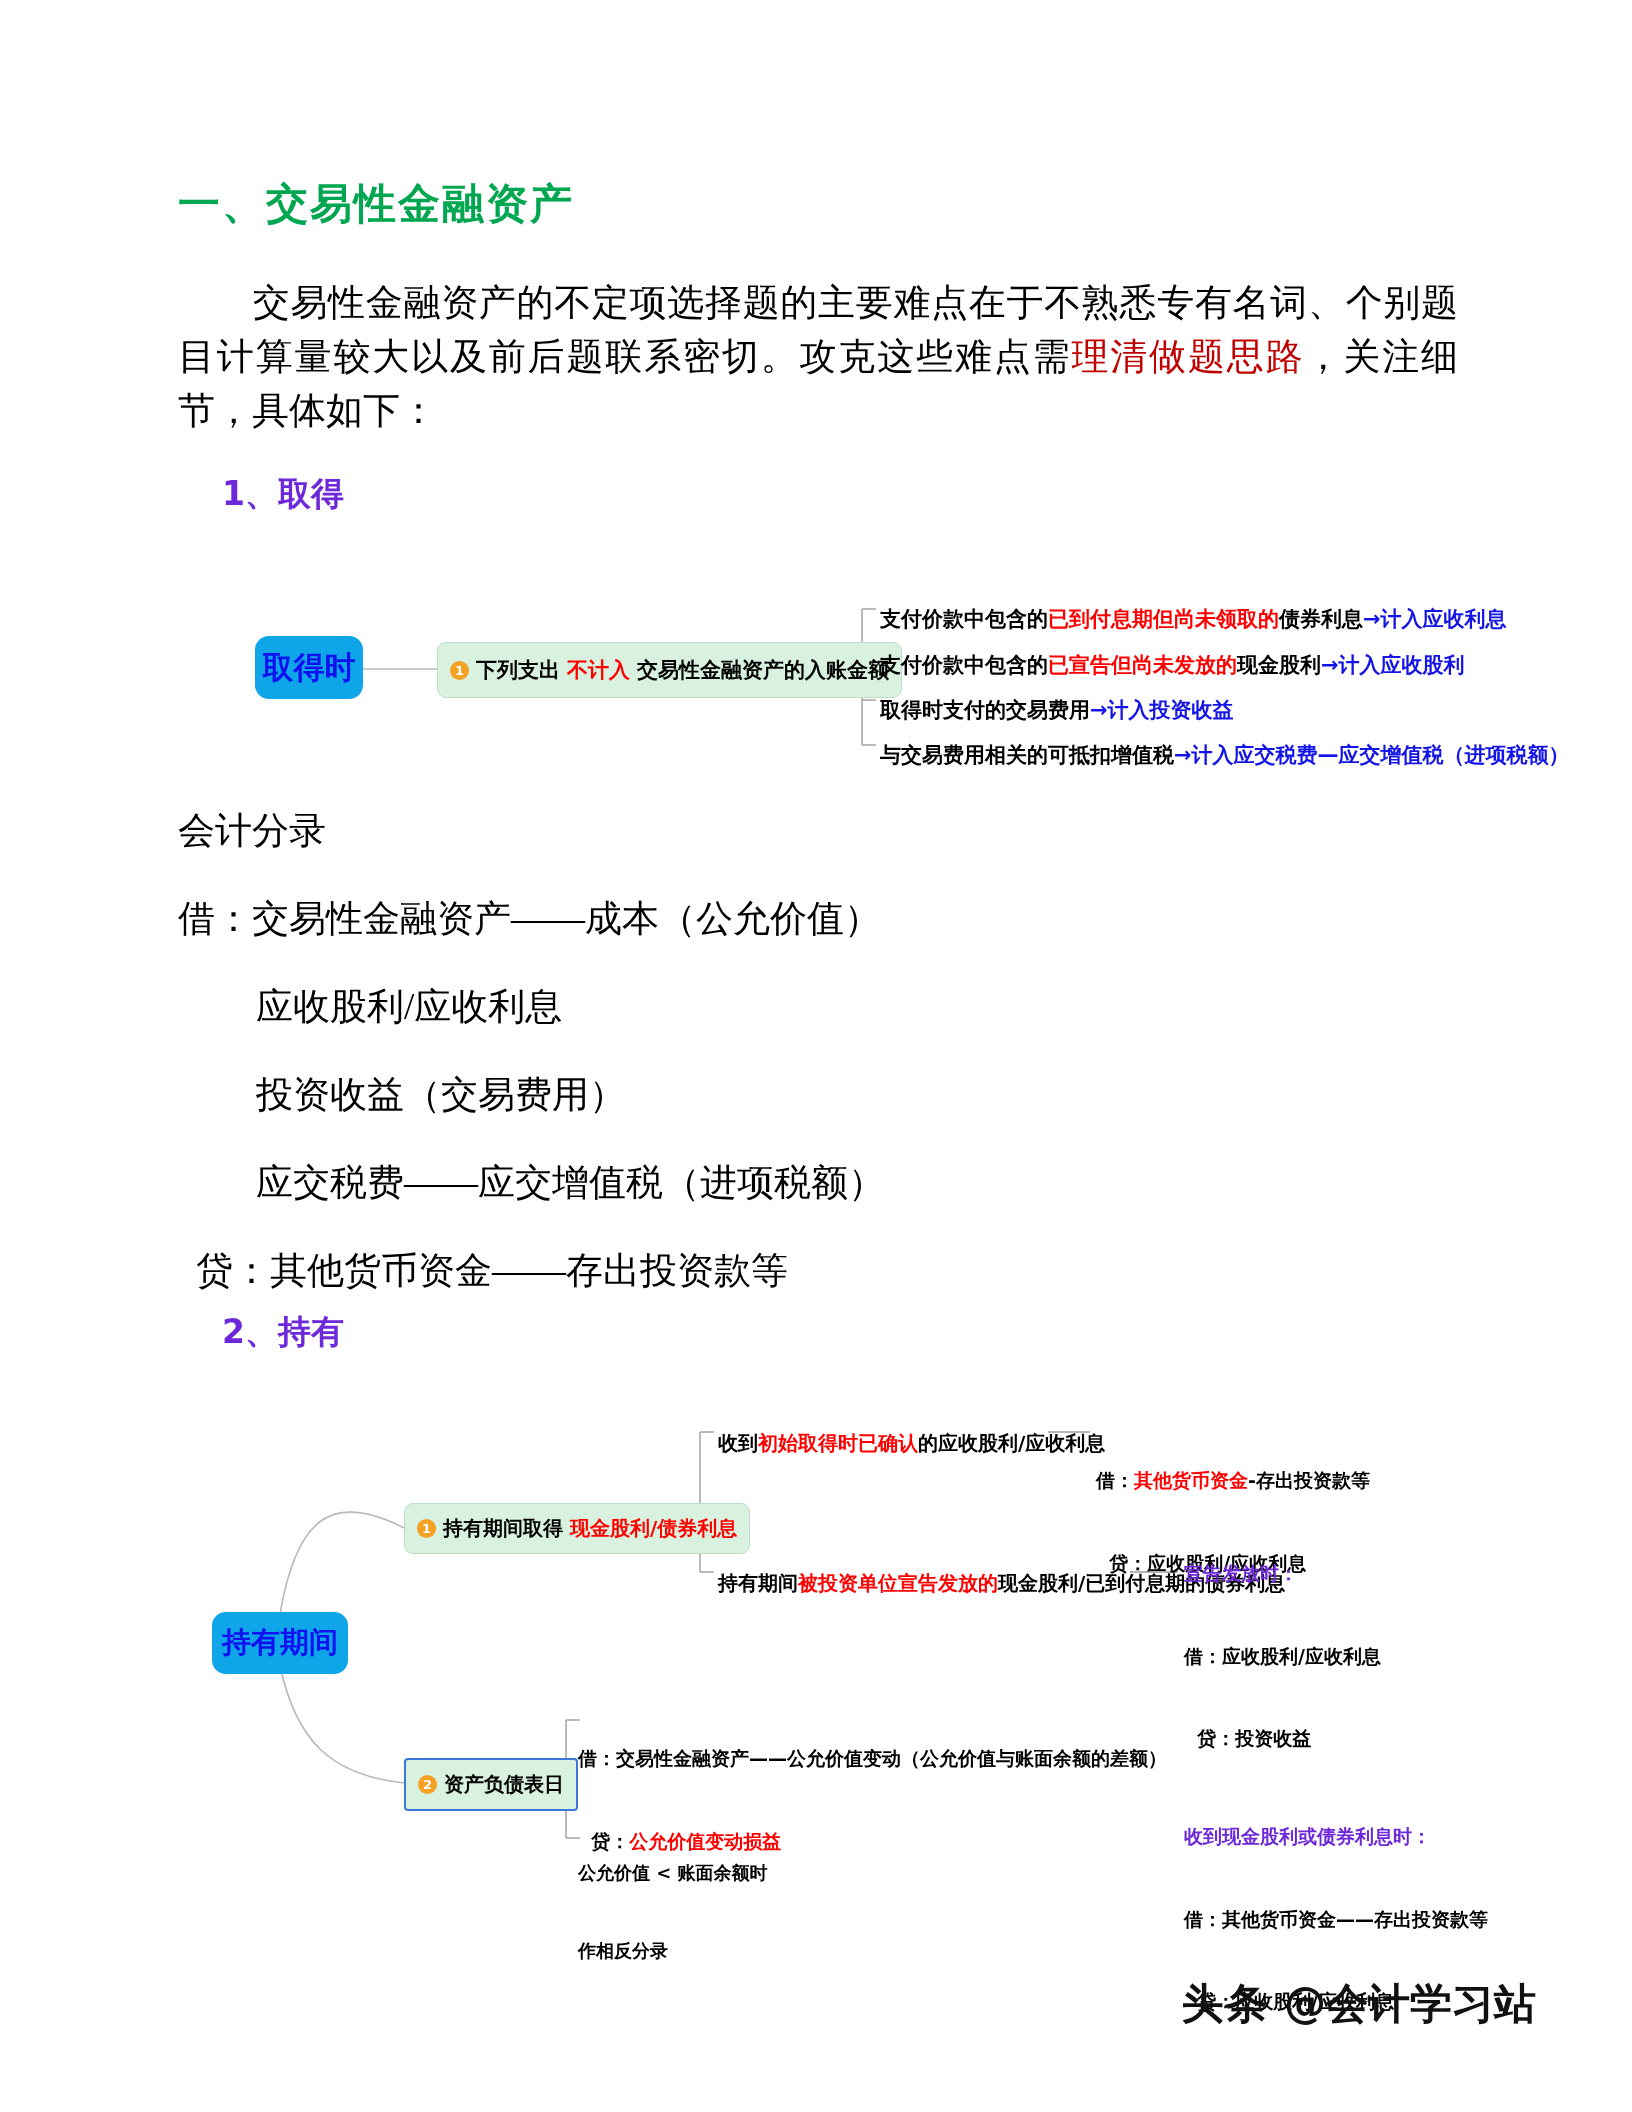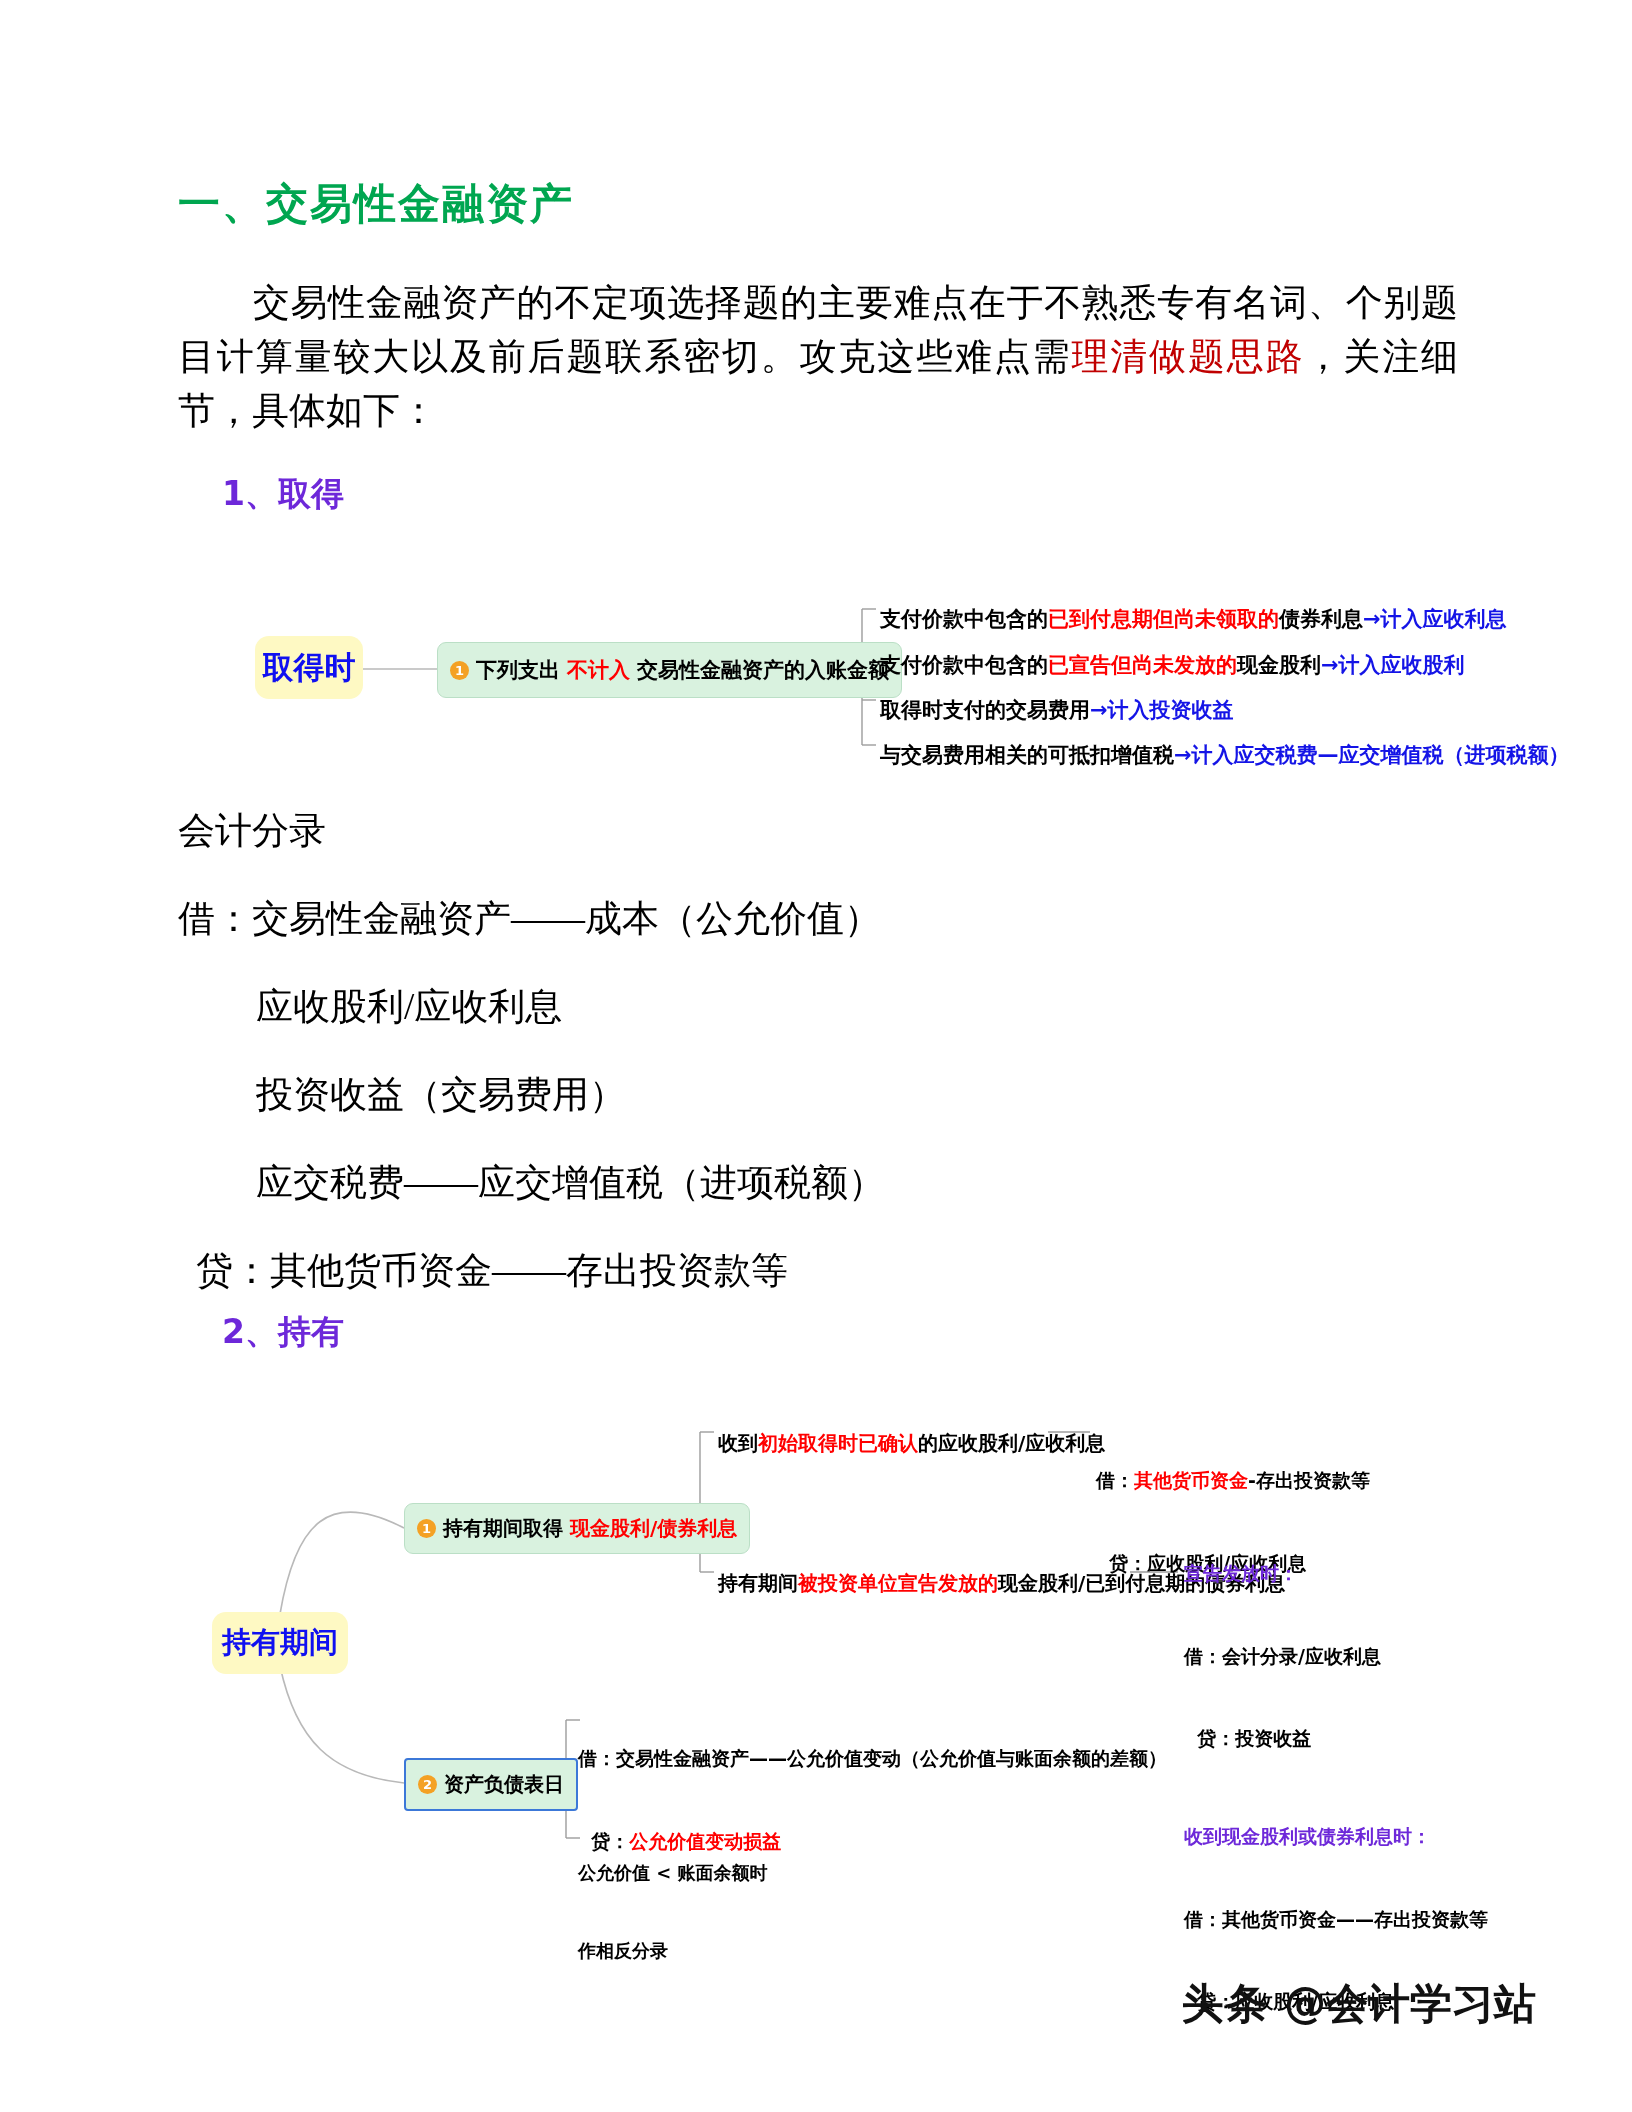--- a/index.html
+++ b/index.html
@@ -36,21 +36,21 @@
   .entry {
     font-size:37px; line-height:50px; margin-bottom:38px;
     font-family:"Liberation Serif","DejaVu Serif",serif; white-space:nowrap;
   }
   .entry.i2 { padding-left:78px; }
   .entry.i3 { padding-left:18px; }
 
   
   .map { position:absolute; }
   .node-root {
-    position:absolute; background:#fef9c3; border-radius:14px;
+    position:absolute; background:#0ea5e9; border-radius:14px;
     display:flex; align-items:center; justify-content:center;
     font-family:"DejaVu Sans","Liberation Sans",sans-serif;
     font-weight:bold; color:#1010F0; white-space:nowrap;
   }
   .node-green {
     position:absolute; background:#D9F2DF; border:1px solid #BBDFC6;
     border-radius:9px; display:flex; align-items:center; gap:7px;
     padding:0 12px;
     font-family:"DejaVu Sans","Liberation Sans",sans-serif;
     font-weight:bold; color:#000; white-space:nowrap;
@@ -192,21 +192,21 @@
       <div><span>借：</span><span class="r">其他货币资金</span><span>-存出投资款等</span></div>
       <div>  贷：应收股利/应收利息</div>
     </div>
 
     <div class="leaf" style="left:718px; top:1560px; font-size:20px;">
       <span>持有期间</span><span class="r">被投资单位宣告发放的</span><span>现金股利/已到付息期的债券利息</span>
     </div>
 
     <div class="blk" style="left:1184px; top:1490px; font-size:19px;">
       <div class="b">宣告发放时：</div>
-      <div>借：会计分录/应收利息</div>
+      <div>借：应收股利/应收利息</div>
       <div>  贷：投资收益</div>
       <div class="b">收到现金股利或债券利息时：</div>
       <div>借：其他货币资金——存出投资款等</div>
       <div>  贷：应收股利/应收利息</div>
     </div>
 
     <div class="blk" style="left:578px; top:1690px; font-size:19px;">
       <div>借：交易性金融资产——公允价值变动（公允价值与账面余额的差额）</div>
       <div><span>  贷：</span><span class="r">公允价值变动损益</span></div>
     </div>

